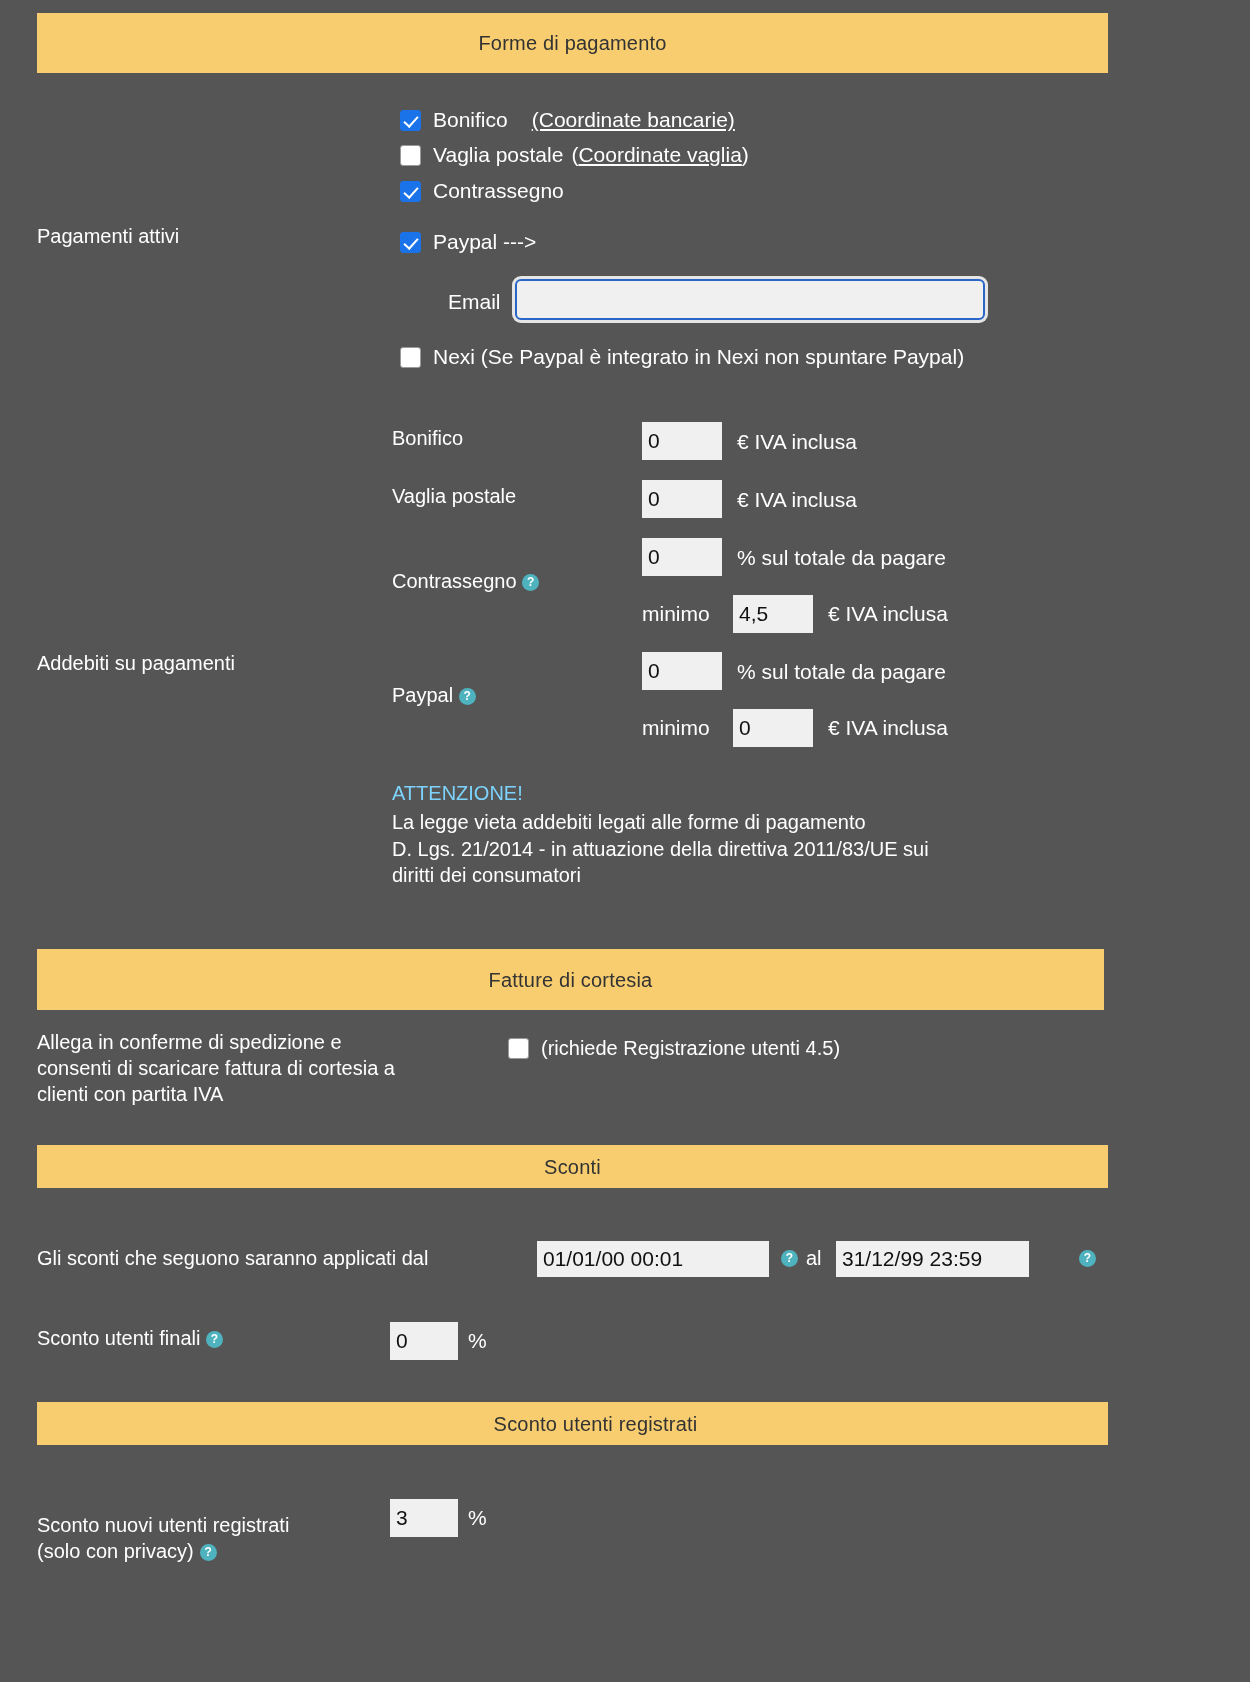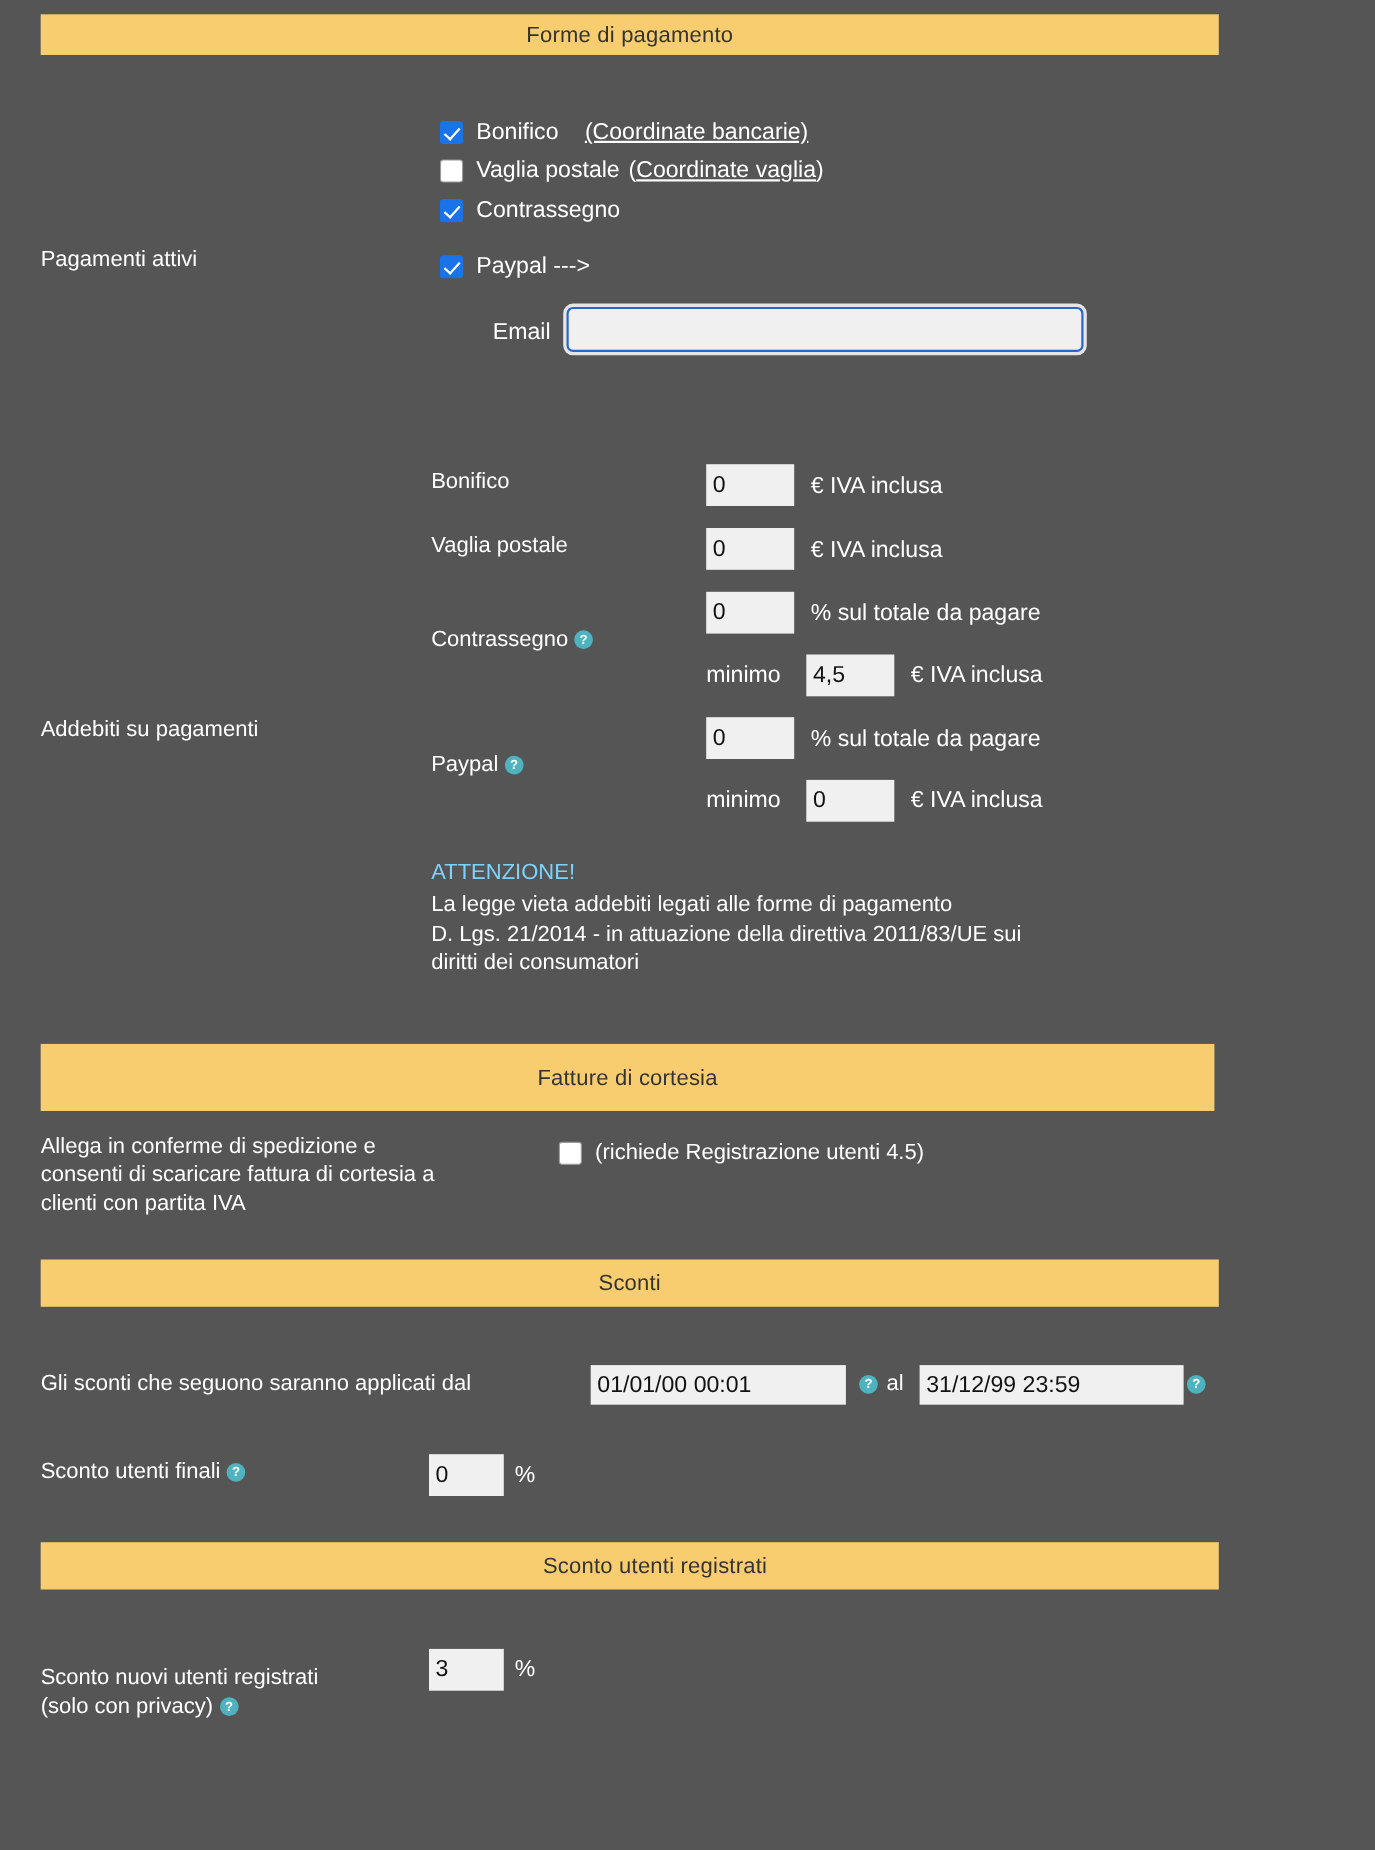--- a/index.html
+++ b/index.html
@@ -136,21 +136,21 @@
     color: #ffffff;
     line-height: 1.3;
     white-space: pre-line;
   }
 </style>
 </head>
 <body>
 
 <div class="page">
 
-  <div class="section-bar" style="left:37px; top:13px; width:1071px; height:37px;">
+  <div class="section-bar" style="left:37px; top:13px; width:1071px; height:60px;">
     <span>Forme di pagamento</span>
   </div>
 
   <div class="row-label" style="left:37px; top:224px;">Pagamenti attivi</div>
 
   <div class="cb-row" style="left:400px; top:108px;">
     <span class="cb on"></span>
     <span class="txt">Bonifico</span>
     <a class="lnk" href="#" style="margin-left:24px;">(Coordinate bancarie)</a>
   </div>
@@ -169,20 +169,24 @@
   </div>
 
   <div class="cb-row" style="left:400px; top:230px;">
     <span class="cb on"></span>
     <span class="txt">Paypal ---&gt;</span>
   </div>
 
   <div class="plain" style="left:448px; top:290px; font-size:21px;">Email</div>
   <input class="tin focused" type="text" style="left: 515px; top: 279px; width: 470px; height: 41px;" value="">
 
+  <div class="cb-row" style="left:400px; top:345px;">
+    <span class="cb off"></span>
+    <span class="txt">Nexi (Se Paypal è integrato in Nexi non spuntare Paypal)</span>
+  </div>
 
   <div class="row-label" style="left:37px; top:651px;">Addebiti su pagamenti</div>
 
   <div class="plain" style="left:392px; top:427px;">Bonifico</div>
   <input class="tin" type="text" style="left: 642px; top: 422px; width: 80px; height: 38px;" value="0">
   <div class="unit" style="left:737px; top:430px;">€ IVA inclusa</div>
 
   <div class="plain" style="left:392px; top:485px;">Vaglia postale</div>
   <input class="tin" type="text" style="left: 642px; top: 480px; width: 80px; height: 38px;" value="0">
   <div class="unit" style="left:737px; top:488px;">€ IVA inclusa</div>
@@ -225,21 +229,21 @@
   </div>
 
   <div class="section-bar" style="left:37px; top:1145px; width:1071px; height:43px;">
     <span>Sconti</span>
   </div>
 
   <div class="plain" style="left:37px; top:1247px;">Gli sconti che seguono saranno applicati dal</div>
   <input class="tin" type="text" style="left: 537px; top: 1241px; width: 232px; height: 36px;" value="01/01/00 00:01">
   <span class="help" style="position:absolute; left:781px; top:1250px;">?</span>
   <div class="plain" style="left:806px; top:1247px;">al</div>
-  <input class="tin" type="text" style="left: 836px; top: 1241px; width: 240px; height: 36px;" value="31/12/99 23:59">
+  <input class="tin" type="text" style="left: 836px; top: 1241px; width: 193px; height: 36px;" value="31/12/99 23:59">
   <span class="help" style="position:absolute; left:1079px; top:1250px;">?</span>
 
   <div class="plain" style="left:37px; top:1327px;">
     <span>Sconto utenti finali</span>
     <span class="help">?</span>
   </div>
   <input class="tin" type="text" style="left: 390px; top: 1322px; width: 68px; height: 38px;" value="0">
   <div class="unit" style="left:468px; top:1329px;">%</div>
 
   <div class="section-bar" style="left:37px; top:1402px; width:1071px; height:43px;padding-left:46px;">

